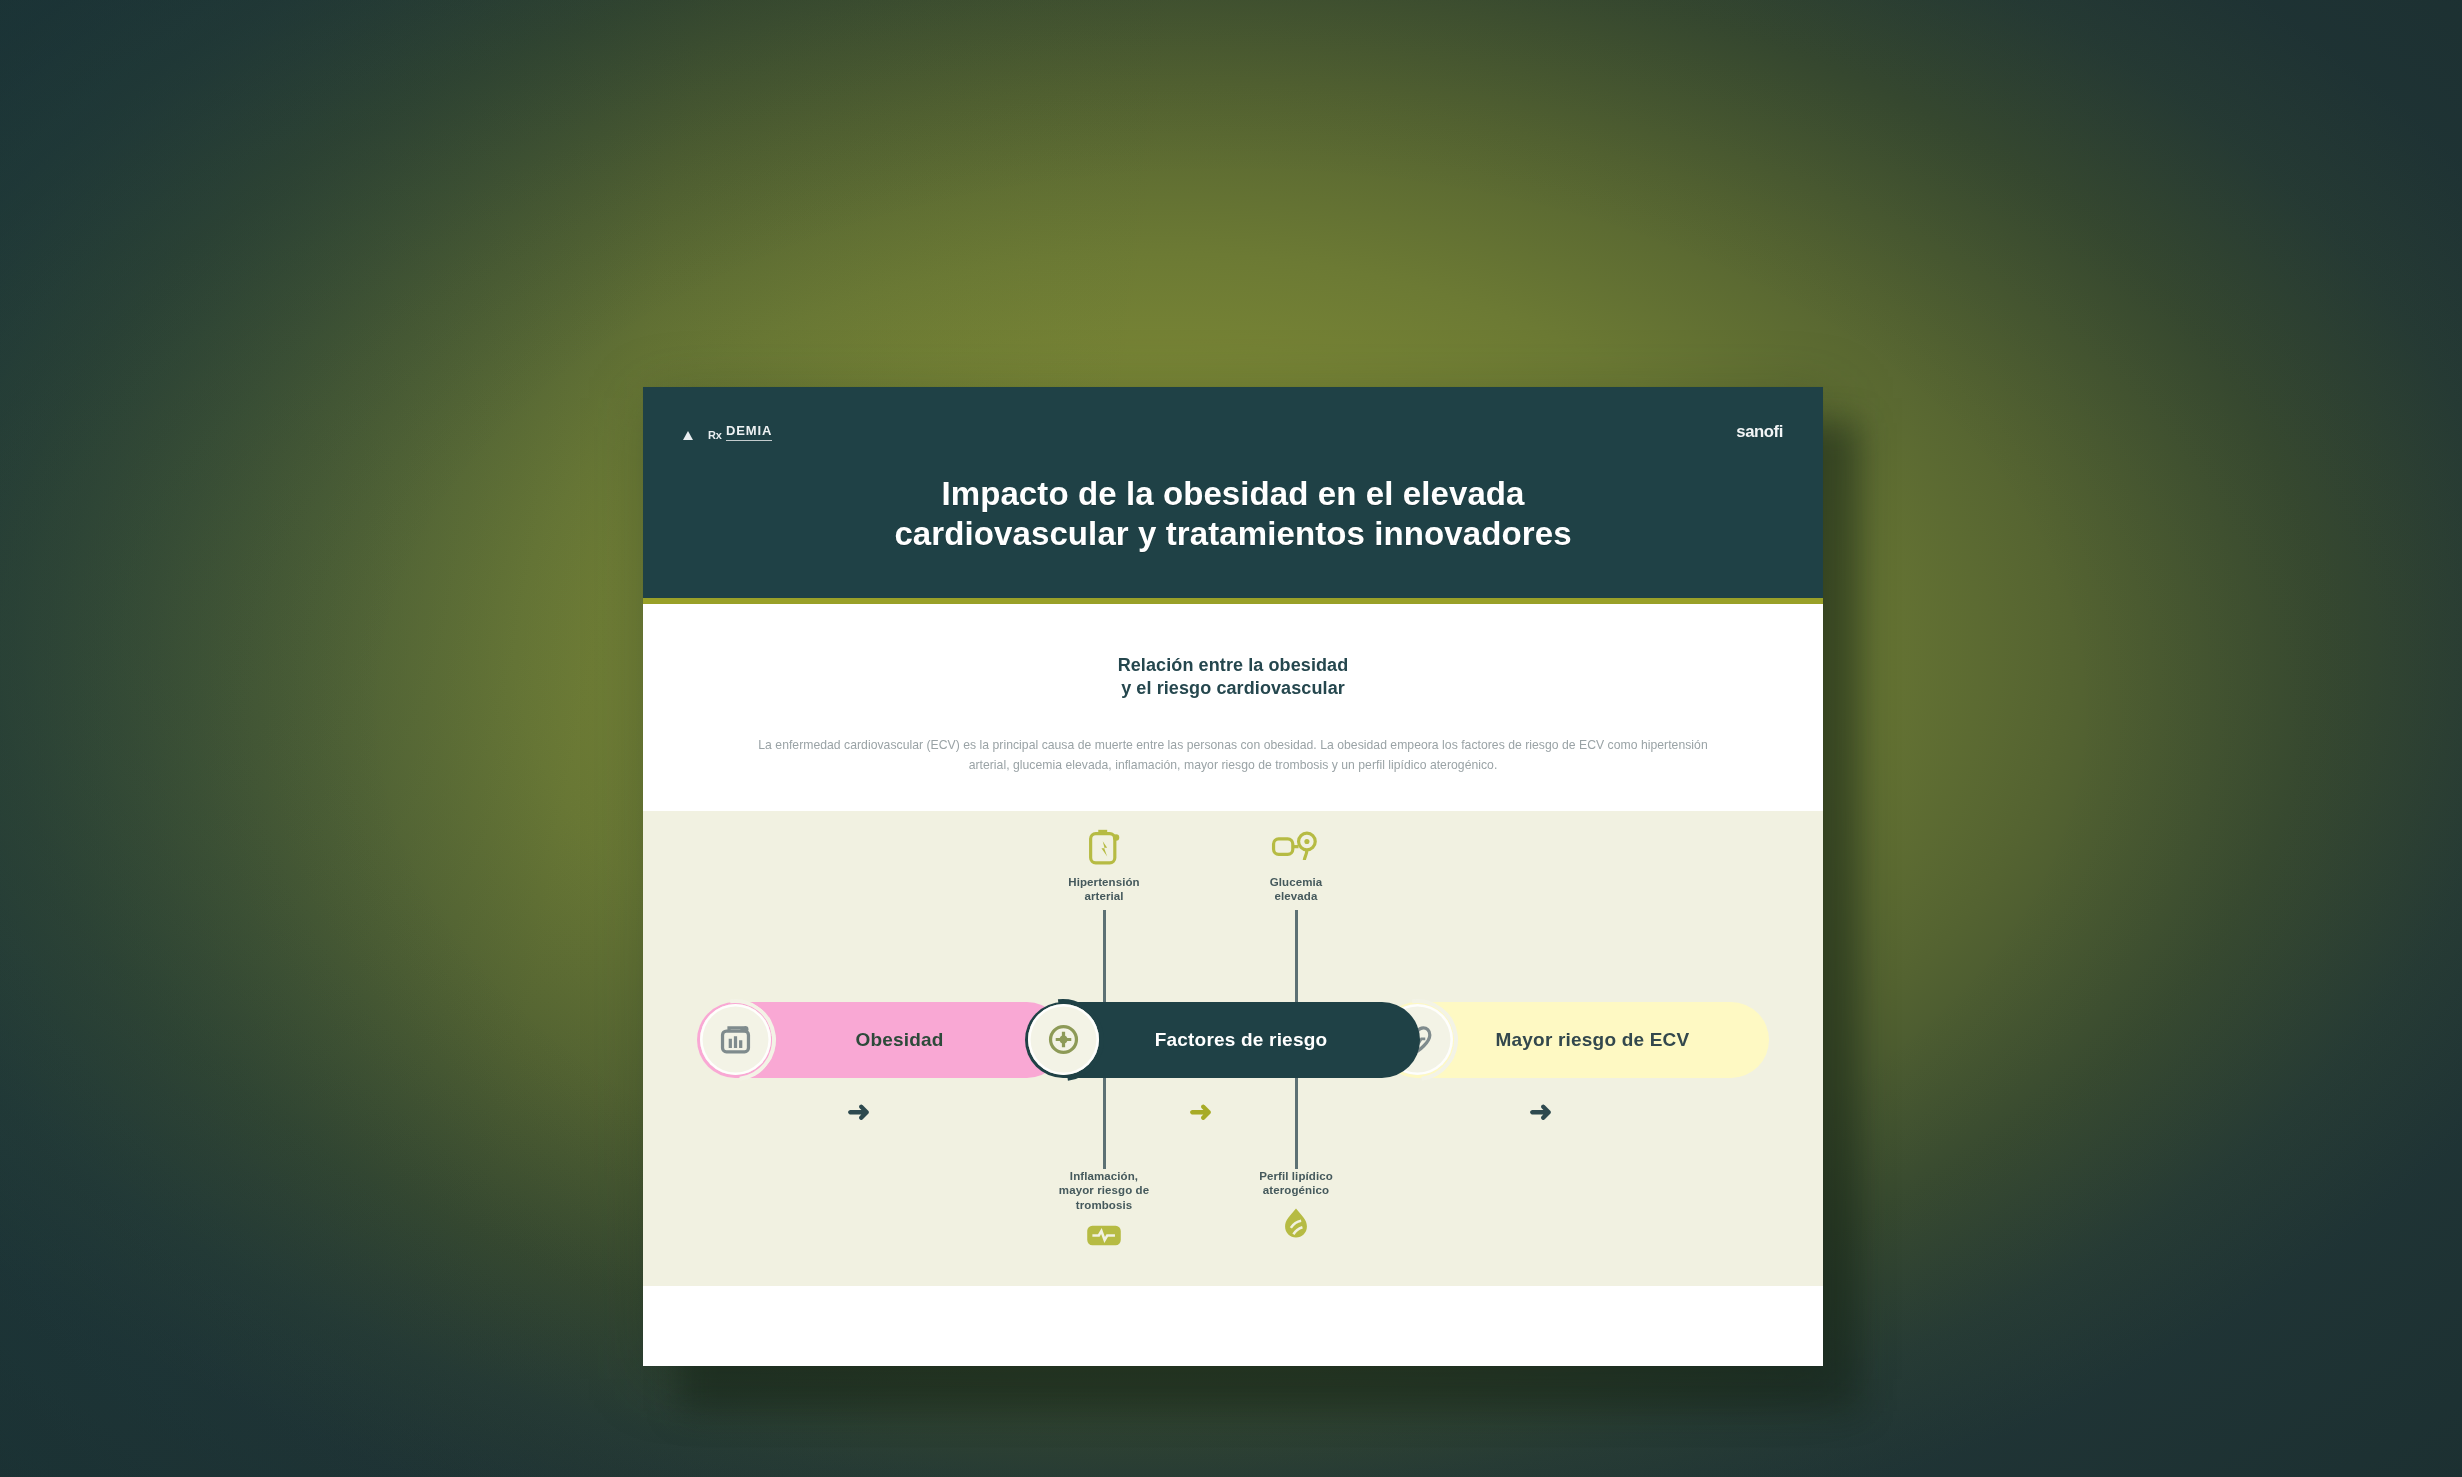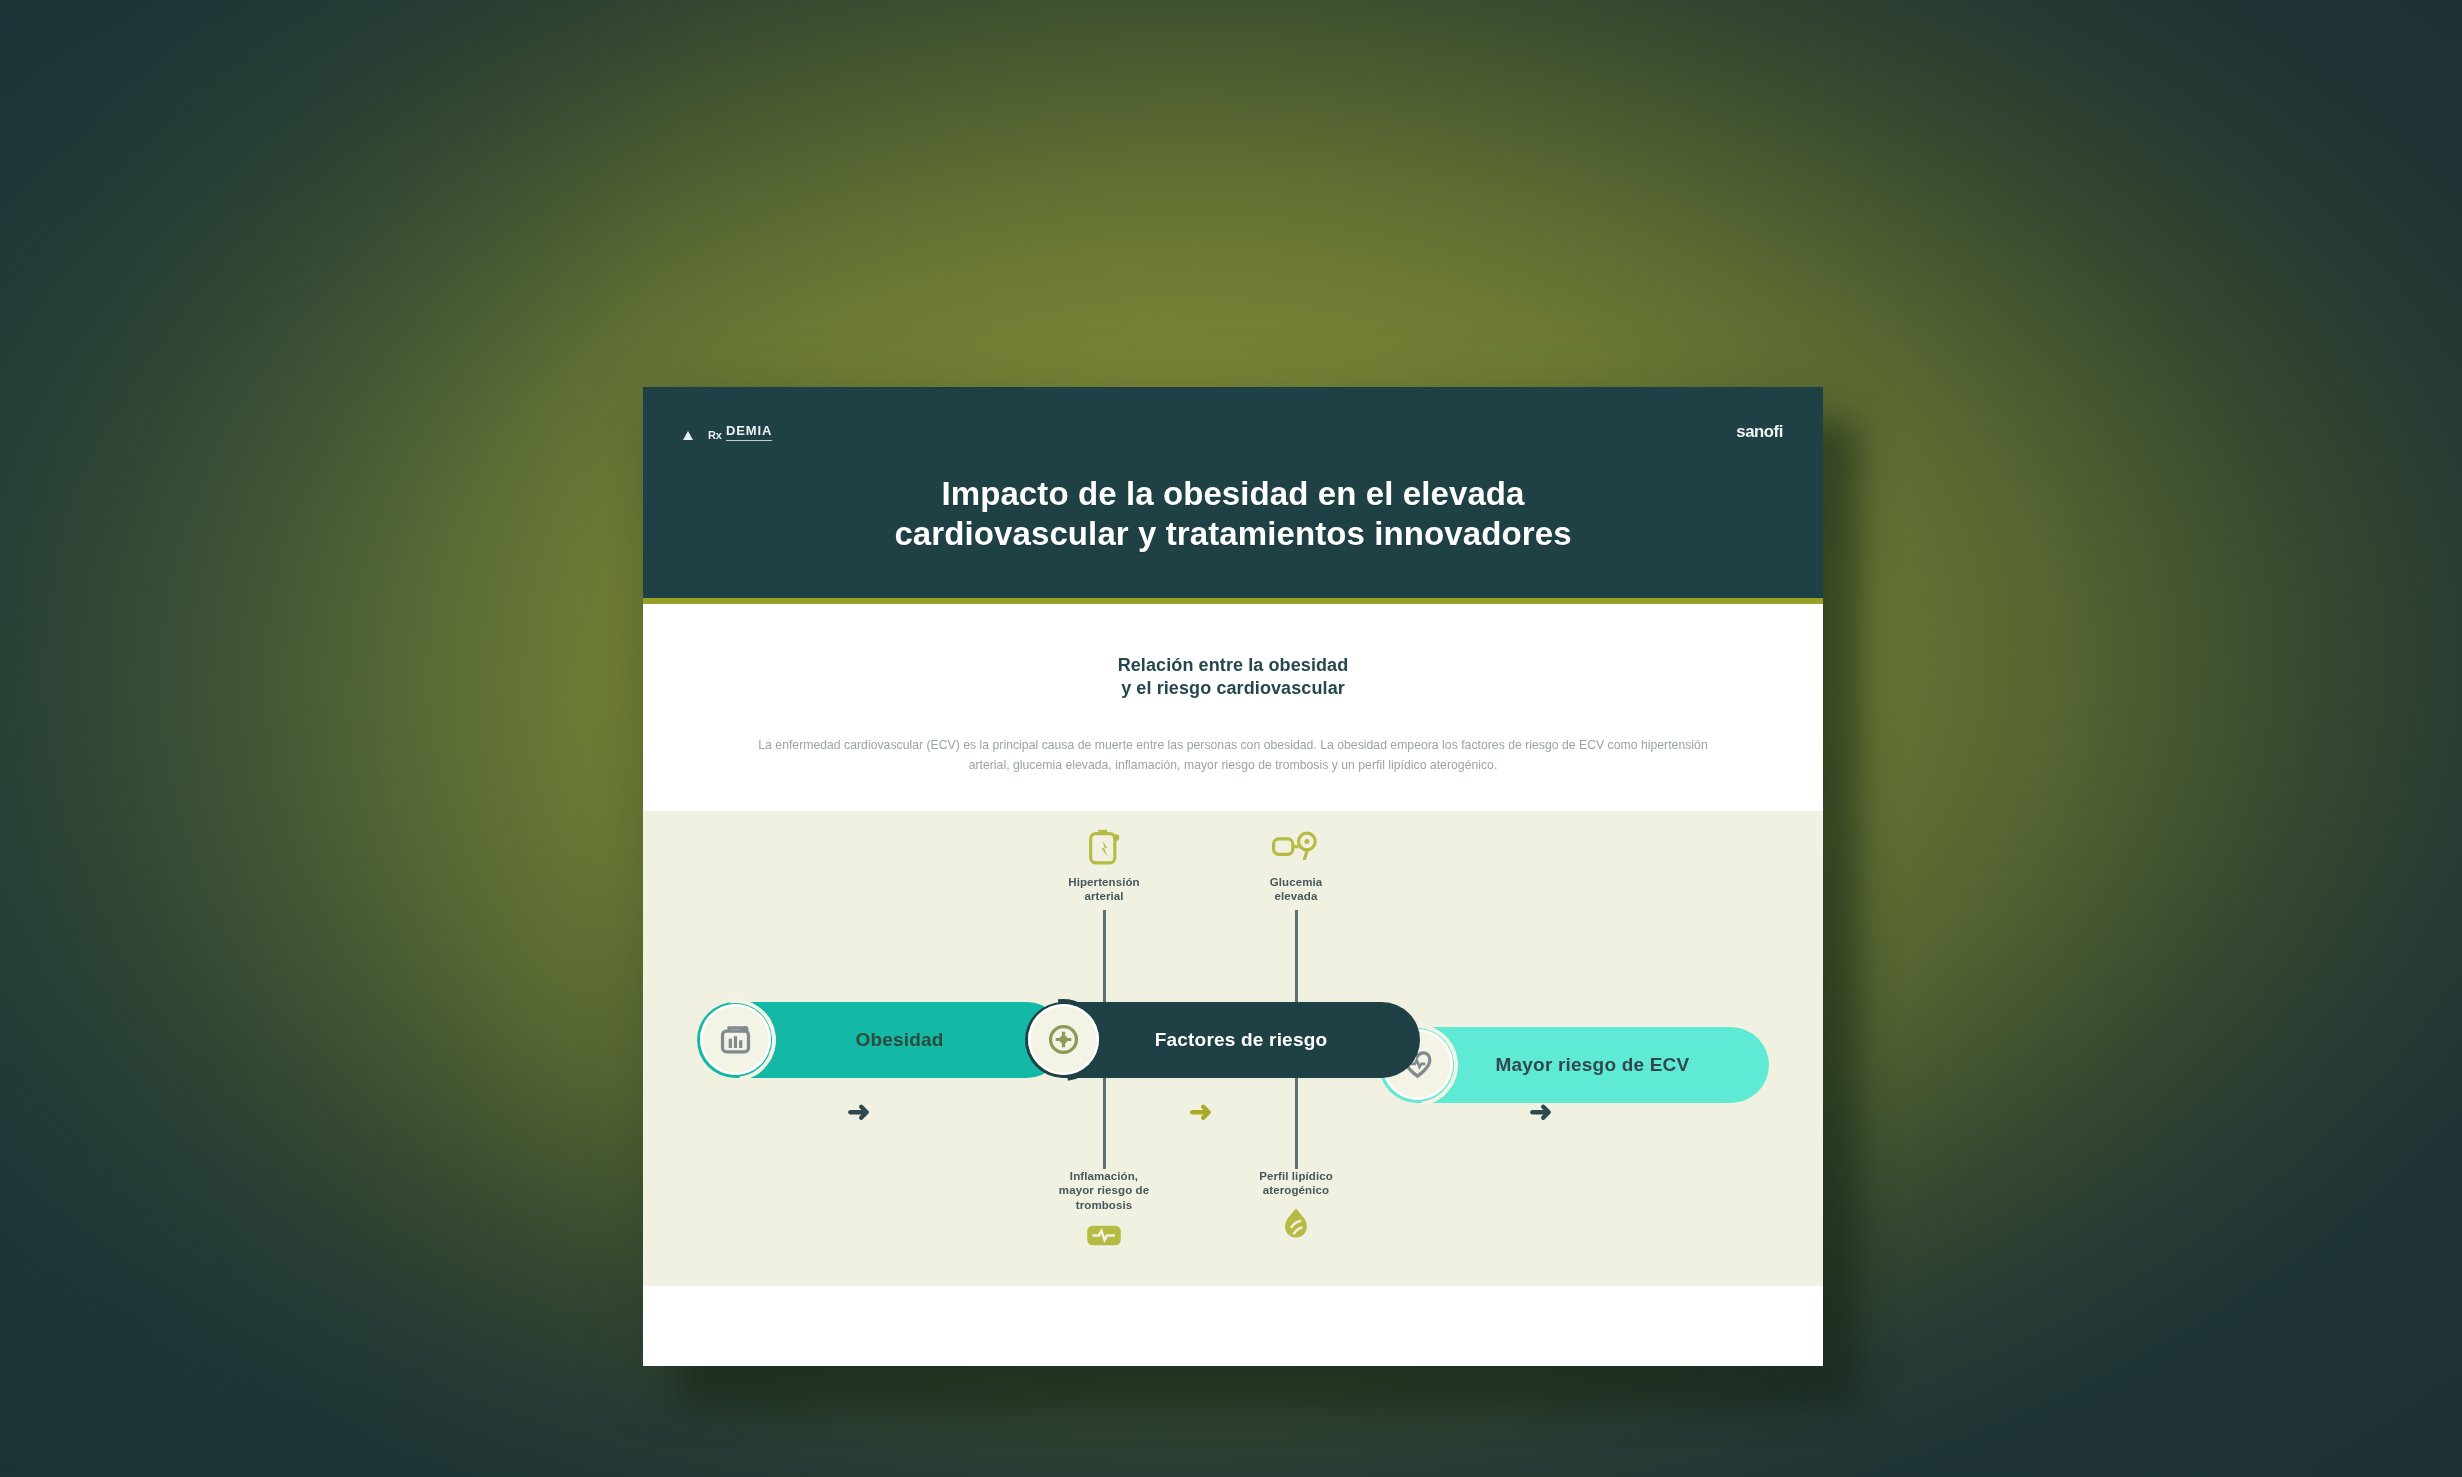--- a/index.html
+++ b/index.html
@@ -294,21 +294,21 @@
       </span>
       <div class="nlabel">
         <div>Glucemia</div>
         <div>elevada</div>
       </div>
     </div>
     <div class="stem" style="left:652px; top:99px; height:93px;"></div>
 
     <div id="flow">
 
-      <div class="pill" id="pill-1" style="background: #14b8a6;">
+      <div class="pill" id="pill-1" style="background: #f9a8d4;">
         <span class="badge">
           <svg width="35" height="35" viewBox="0 0 54 54">
             <rect x="7" y="14" width="40" height="32" rx="6" fill="none" stroke="#7f8b8d" stroke-width="5"></rect>
             <path d="M17 14v-5h20v5" fill="none" stroke="#7f8b8d" stroke-width="5"></path>
             <path d="M19 26v14M27 22v18M35 28v12" stroke="#7f8b8d" stroke-width="5"></path>
             <circle cx="42" cy="11" r="5" fill="#7f8b8d"></circle>
           </svg>
         </span>
         <span class="badge-ring"></span>
         <span class="ptext" style="color: rgb(45, 74, 58);">Obesidad</span>
@@ -319,21 +319,21 @@
           <svg width="35" height="35" viewBox="0 0 54 54">
             <circle cx="27" cy="27" r="20" fill="none" stroke="#8d9a57" stroke-width="5"></circle>
             <path d="M27 15v24M15 27h24" stroke="#8d9a57" stroke-width="5"></path>
             <circle cx="27" cy="27" r="6" fill="#8d9a57"></circle>
           </svg>
         </span>
         <span class="badge-ring"></span>
         <span class="ptext" style="color: rgb(255, 255, 255);">Factores de riesgo</span>
       </div>
 
-      <div class="pill" id="pill-3" style="background: #5eead4; margin-top: 25px;">
+      <div class="pill" id="pill-3" style="background: #fef9c3;">
         <span class="badge">
           <svg width="35" height="35" viewBox="0 0 54 54">
             <path d="M27 45S8 32 8 20c0-7 5-11 10-11 4 0 7 2 9 5 2-3 5-5 9-5 5 0 10 4 10 11 0 12-19 25-19 25z" fill="none" stroke="#7f8b8d" stroke-width="5"></path>
             <path d="M15 26h8l3-6 4 11 3-5h6" fill="none" stroke="#7f8b8d" stroke-width="4"></path>
           </svg>
         </span>
         <span class="badge-ring"></span>
         <span class="ptext" style="color: rgb(51, 72, 77);">Mayor riesgo de ECV</span>
       </div>
     </div>

